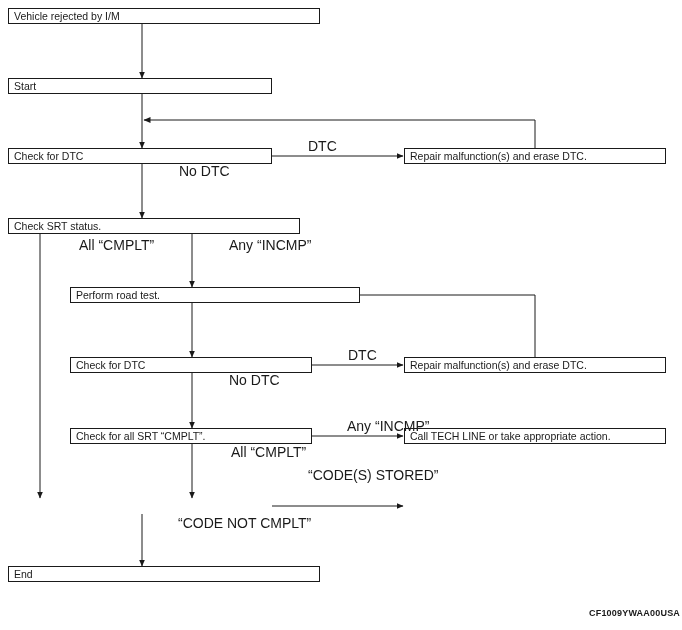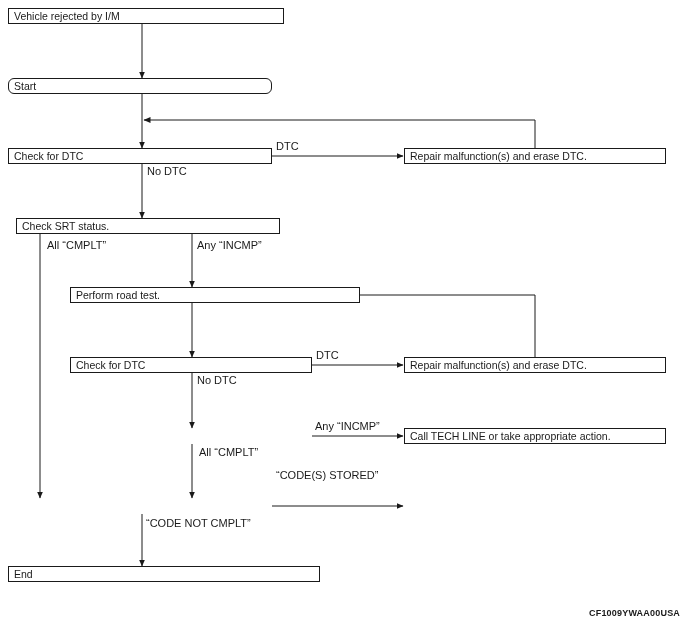--- a/index.html
+++ b/index.html
@@ -9,22 +9,23 @@
   }
   .connectors { position:absolute; left:0; top:0; width:682px; height:630px; }
   .node {
     position:absolute; box-sizing:border-box; height:16px;
     border:1px solid #1a1a1a; background:#ffffff;
     font-size:10.5px; color:#1a1a1a; line-height:14px;
     display:flex; align-items:center; padding-left:5px;
     white-space:nowrap; overflow:hidden;
   }
   .elabel {
-    position:absolute; font-size:11px; color:#1a1a1a; white-space:nowrap;
+    position:absolute; font-size:14px; color:#1a1a1a; white-space:nowrap;
     line-height:12px;
+    margin-left:32px;
   }
   .figcode {
     position:absolute; font-size:9px; color:#1a1a1a; white-space:nowrap;
     letter-spacing:0.2px;
   }
 </style>
 </head>
 <body>
 
 <div class="canvas">
@@ -45,36 +46,37 @@
     <path d="M192,303 L192,357" marker-end="url(#arw)"></path>
     <path d="M312,365 L403,365" marker-end="url(#arw)"></path>
     <path d="M535,357 L535,295 L313,295" marker-end="url(#arw)"></path>
     <path d="M192,373 L192,428" marker-end="url(#arw)"></path>
     <path d="M312,436 L403,436" marker-end="url(#arw)"></path>
     <path d="M192,444 L192,498" marker-end="url(#arw)"></path>
     <path d="M272,506 L403,506" marker-end="url(#arw)"></path>
     <path d="M142,514 L142,566" marker-end="url(#arw)"></path>
   </svg>
 
-  <div class="node" style="left:8px; top:8px; width:276px;">Vehicle rejected by I/M</div>
+  <div class="node" style="left:8px; top:8px; width:312px;">Vehicle rejected by I/M</div>
 
-  <div class="node" style="left:8px; top:78px; width:264px;border-radius:6px;">Start</div>
+  <div class="node" style="left:8px; top:78px; width:264px;">Start</div>
 
   <div class="node" style="left:8px; top:148px; width:264px;">Check for DTC</div>
 
   <div class="node" style="left:404px; top:148px; width:262px;">Repair malfunction(s) and erase DTC.</div>
 
-  <div class="node" style="left:8px; top:218px; width:264px;margin-left:8px;">Check SRT status.</div>
+  <div class="node" style="left:8px; top:218px; width:292px;">Check SRT status.</div>
 
   <div class="node" style="left:70px; top:287px; width:290px;">Perform road test.</div>
 
   <div class="node" style="left:70px; top:357px; width:242px;">Check for DTC</div>
 
   <div class="node" style="left:404px; top:357px; width:262px;">Repair malfunction(s) and erase DTC.</div>
 
+  <div class="node" style="left:70px; top:428px; width:242px;">Check for all SRT “CMPLT”.</div>
 
   <div class="node" style="left:404px; top:428px; width:262px;text-align:right;">Call TECH LINE or take appropriate action.</div>
 
 
 
   <div class="node" style="left:8px; top:566px; width:312px;">End</div>
 
   <div class="elabel" style="left:276px; top:140px;">DTC</div>
 
   <div class="elabel" style="left:147px; top:165px;">No DTC</div>

